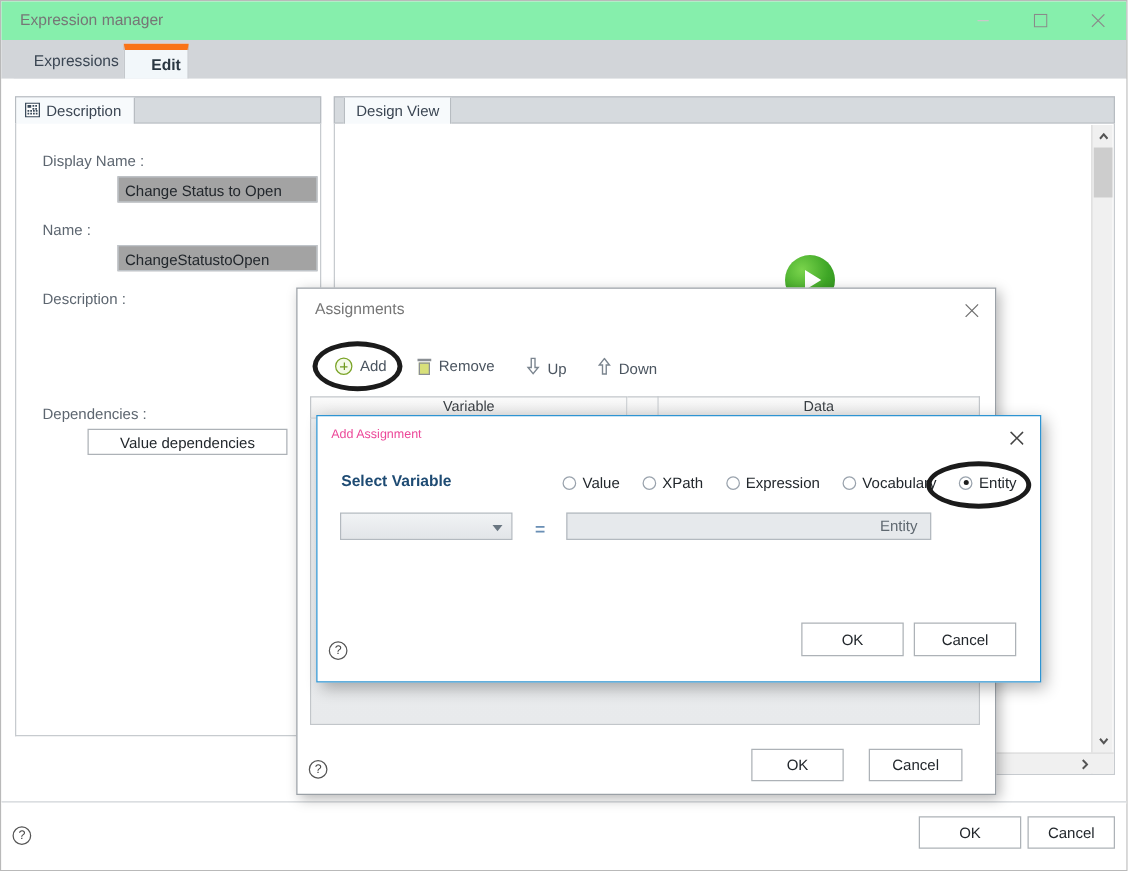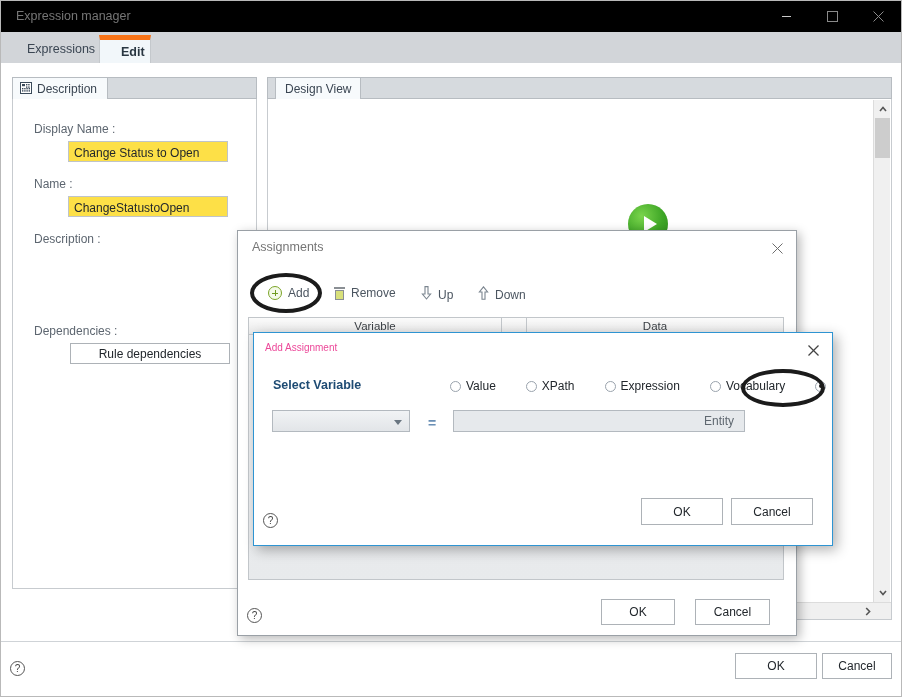--- a/index.html
+++ b/index.html
@@ -26,21 +26,21 @@
     border: 1px solid #b9b9b9;
     box-sizing: border-box;
     overflow: hidden;
   }
 
   
   .titlebar {
     position: absolute;
     left: 0; top: 0;
     width: 100%; height: 31px;
-    background: #000000;
+    background: #86efac;
     box-sizing: border-box;
   }
   .title-text {
     position: absolute;
     left: 15px; top: 8px;
     font-size: 12.5px;
     color: #767676;
   }
   .wincontrols {
     position: absolute;
@@ -131,28 +131,29 @@
     box-sizing: border-box;
     padding-left: 22px;
   }
   .fieldlabel {
     position: absolute;
     font-size: 12px;
     color: #5d6670;
   }
   .fieldbox {
     position: absolute;
-    background: #fde047;
+    background: #a3a3a3;
     border: 1px solid #bfc4c9;
     box-sizing: border-box;
     font-size: 12px;
     color: #22272c;
     padding: 3px 5px;
     line-height: 16px;
     overflow: hidden;
+    margin-left: 26px;
   }
   .btn-plain {
     position: absolute;
     background: #ffffff;
     border: 1px solid #adb2b7;
     box-sizing: border-box;
     font-family: "Liberation Sans", sans-serif;
     font-size: 12px;
     color: #22272c;
     display: flex; align-items: center; justify-content: center;
@@ -447,21 +448,21 @@
     left: 19px; top: 45px;
     font-size: 12.5px;
     font-weight: bold;
     color: #1e4b73;
   }
   .radio-row {
     position: absolute;
     left: 196px; top: 46px;
     display: flex;
     align-items: center;
-    gap: 12px;
+    gap: 0;
   }
   .radio-item {
     display: flex; align-items: center; gap: 5px;
     font-size: 12px;
     color: #22272c;
     margin-right: 18px;
   }
   .radio-item:last-child { margin-right: 0; }
   .rdo {
     width: 11px; height: 11px;
@@ -591,21 +592,21 @@
       <div class="pane-body">
         <div class="fieldlabel" style="left:21px; top:23px;">Display Name :</div>
         <div class="fieldbox" style="left:55px; top:42px; width:160px; height:21px;">Change Status to Open</div>
 
         <div class="fieldlabel" style="left:21px; top:78px;">Name :</div>
         <div class="fieldbox" style="left:55px; top:97px; width:160px; height:21px;">ChangeStatustoOpen</div>
 
         <div class="fieldlabel" style="left:21px; top:133px;">Description :</div>
 
         <div class="fieldlabel" style="left:21px; top:225px;">Dependencies :</div>
-        <button class="btn-plain" style="left:57px; top:244px; width:160px; height:21px;">Rule dependencies</button>
+        <button class="btn-plain" style="left:57px; top:244px; width:160px; height:21px;">Value dependencies</button>
       </div>
     </div>
 
     <div class="rightpane">
       <div class="dv-tabbar">
         <div class="dv-tab">
           <span>Design View</span>
         </div>
       </div>
       <div class="dv-canvas">

